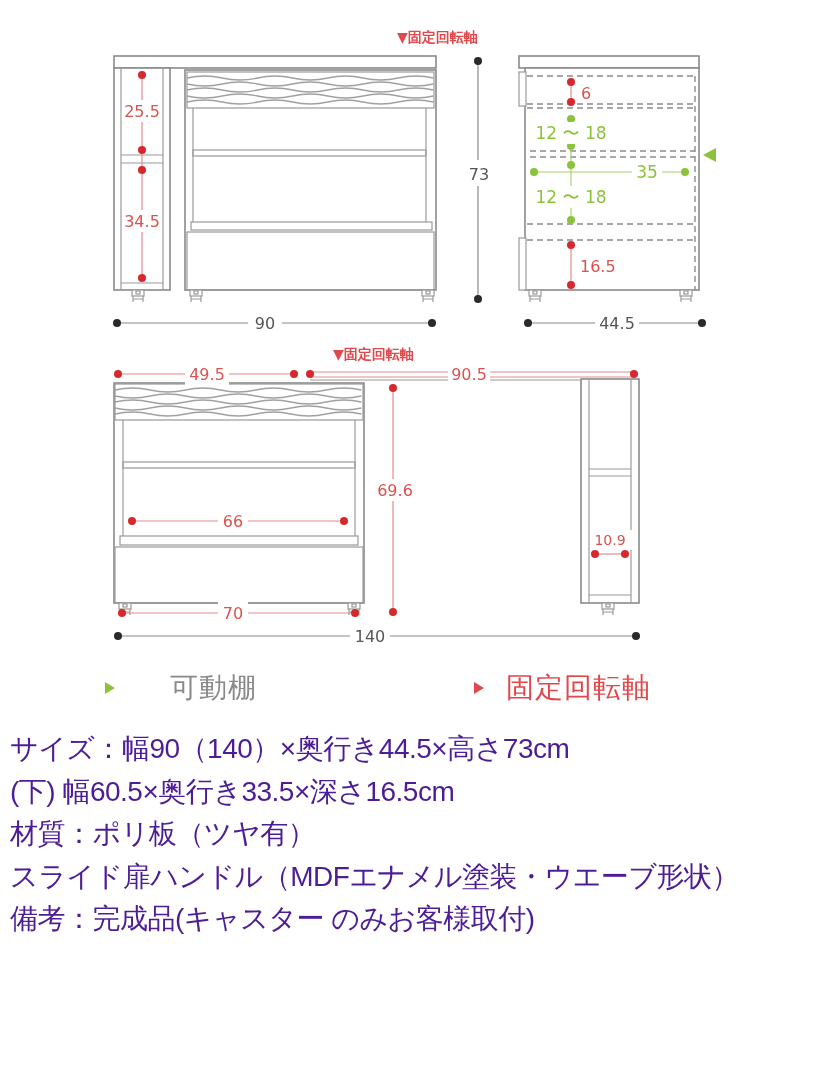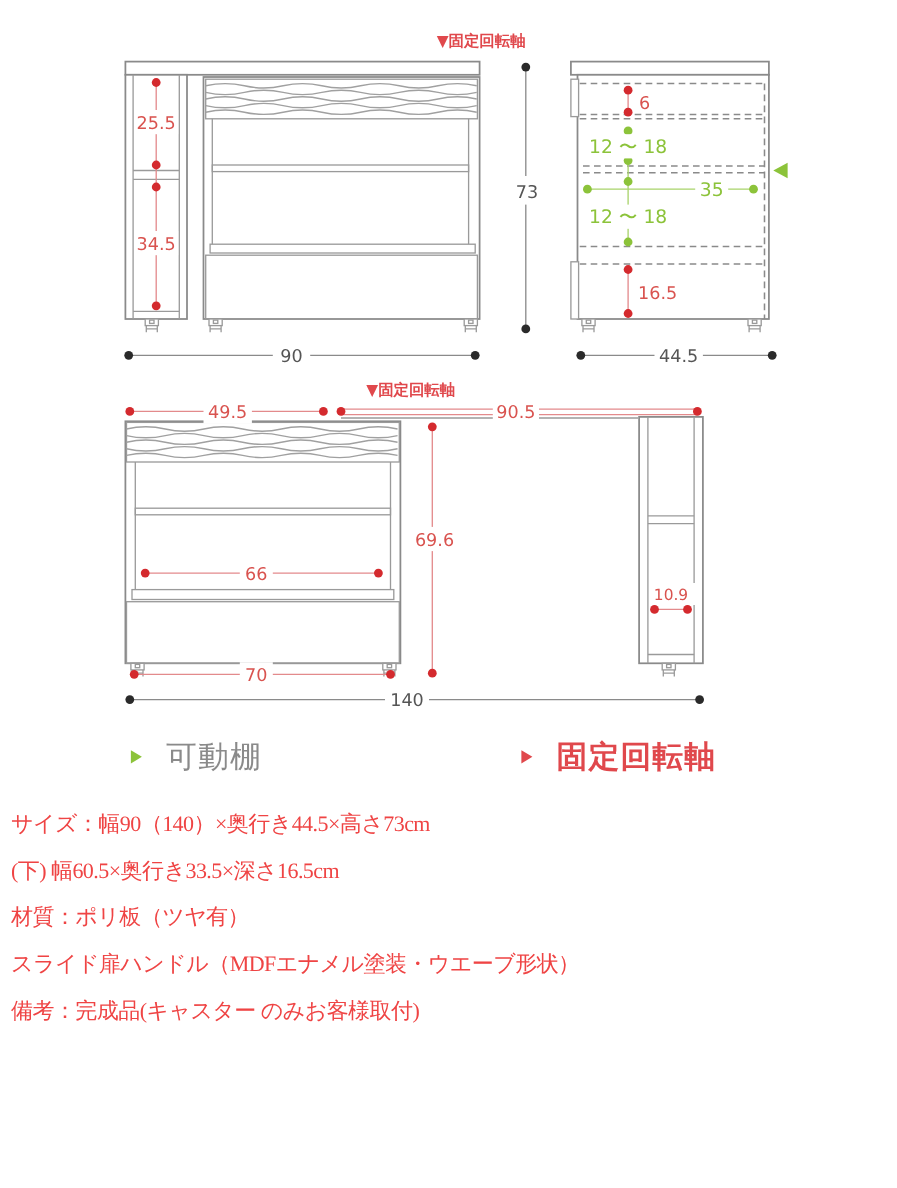--- a/index.html
+++ b/index.html
@@ -20,30 +20,30 @@
     .blk { fill: #2a2a2a; }
     .blkl { stroke: #8a8a8a; stroke-width: 1.2; }
     .t-red { fill: #d9534f; font-size: 16px; font-family: "DejaVu Sans", sans-serif; }
     .t-grn { fill: #8cc33a; font-size: 17px; font-family: "DejaVu Sans", sans-serif; }
     .t-blk { fill: #555555; font-size: 16px; font-family: "DejaVu Sans", sans-serif; }
     .t-lbl { fill: #e0484c; font-size: 14px; font-weight: bold; font-family: "DejaVu Sans", sans-serif; }
 
     .legend { position: absolute; top: 668px; height: 40px; display: flex; align-items: center; }
     .legend .tri { width: 0; height: 0; border-top: 6px solid transparent; border-bottom: 6px solid transparent; margin-right: 22px; }
     .legend .txt { font-size: 28px; font-family: "DejaVu Sans", sans-serif; letter-spacing: 1px; }
-    #legend-movable { left: 119px; }
+    #legend-movable { left: 105px; gap: 33px; }
     #legend-movable .tri { border-left: 10px solid #8cc33a; }
     #legend-movable .txt { color: #8a8a8a; }
-    #legend-fixed { left: 474px; font-weight: bold; }
+    #legend-fixed { left: 474px; }
     #legend-fixed .tri { border-left: 10px solid #e0484c; }
     #legend-fixed .txt { color: #e0484c; }
 
     #specs { position: absolute; left: 10px; top: 728px; width: 800px; }
     #specs .line {
-      font-family: Liberation Serif, serif; font-size: 20px; color: #ef4444;
+      font-family: Liberation Sans, sans-serif; font-size: 28px; color: #4c1d95;
       height: 42.5px; line-height: 42.5px; white-space: nowrap; letter-spacing: -0.5px;
     }
   </style>
 </head>
 <body>
 
 <svg id="drawing" viewBox="0 0 815 660" xmlns="http://www.w3.org/2000/svg">
   <defs>
     <g id="caster">
       <rect x="-6" y="0" width="12" height="6" class="ln2 fillw"></rect>

